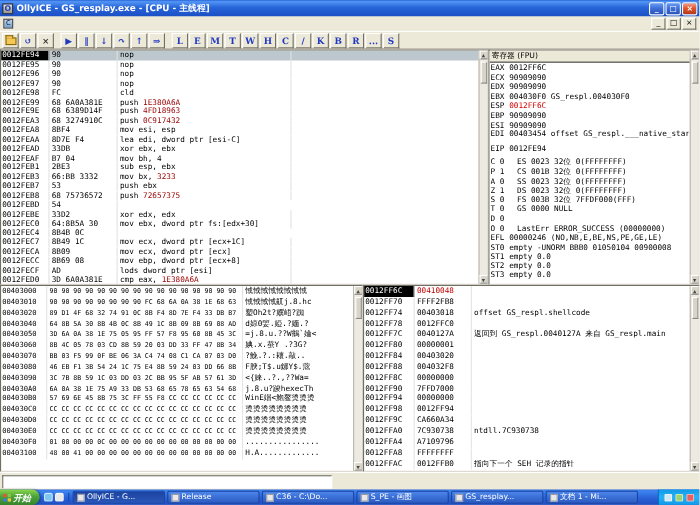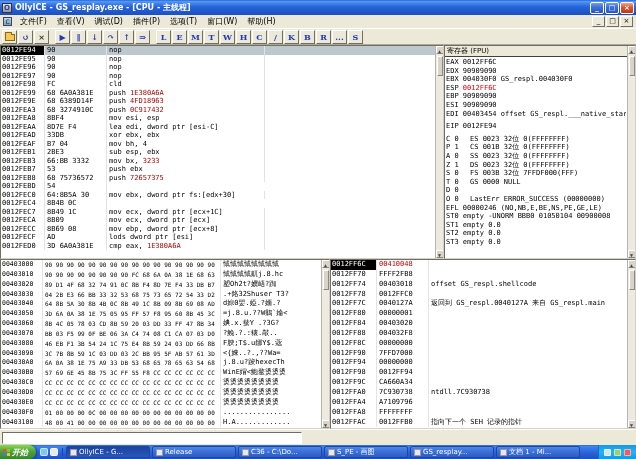--- a/index.html
+++ b/index.html
@@ -141,29 +141,20 @@
     <div class="title-text">OllyICE - GS_resplay.exe - [CPU - 主线程]</div>
     <div class="tb-buttons">
       <div class="tb-btn">_</div>
       <div class="tb-btn">□</div>
       <div class="tb-btn close">×</div>
     </div>
   </div>
 
   <div class="menubar">
     <div class="child-icon">C</div>
-    <span style="display:flex">
-        <span class="menu-item">文件(F)</span>
-        <span class="menu-item">查看(V)</span>
-        <span class="menu-item">调试(D)</span>
-        <span class="menu-item">插件(P)</span>
-        <span class="menu-item">选项(T)</span>
-        <span class="menu-item">窗口(W)</span>
-        <span class="menu-item">帮助(H)</span>
-      </span>
     <div class="mdi-btns">
       <div class="mdi-btn">_</div>
       <div class="mdi-btn">□</div>
       <div class="mdi-btn">×</div>
     </div>
   </div>
 
   <div class="toolbar">
       <button class="tool-btn">
         <span class="icon-folder"></span>
@@ -205,39 +196,41 @@
         <div class="drow"><span class="c-addr">0012FEA3</span><span class="c-hex">68 3274910C</span><span class="c-asm">push <span class="op-red">0C917432</span></span><span class="c-cmt"></span></div>
         <div class="drow"><span class="c-addr">0012FEA8</span><span class="c-hex">8BF4</span><span class="c-asm">mov esi, esp</span><span class="c-cmt"></span></div>
         <div class="drow"><span class="c-addr">0012FEAA</span><span class="c-hex">8D7E F4</span><span class="c-asm">lea edi, dword ptr [esi-C]</span><span class="c-cmt"></span></div>
         <div class="drow"><span class="c-addr">0012FEAD</span><span class="c-hex">33DB</span><span class="c-asm">xor ebx, ebx</span><span class="c-cmt"></span></div>
         <div class="drow"><span class="c-addr">0012FEAF</span><span class="c-hex">B7 04</span><span class="c-asm">mov bh, 4</span><span class="c-cmt"></span></div>
         <div class="drow"><span class="c-addr">0012FEB1</span><span class="c-hex">2BE3</span><span class="c-asm">sub esp, ebx</span><span class="c-cmt"></span></div>
         <div class="drow"><span class="c-addr">0012FEB3</span><span class="c-hex">66:BB 3332</span><span class="c-asm">mov bx, <span class="op-red">3233</span></span><span class="c-cmt"></span></div>
         <div class="drow"><span class="c-addr">0012FEB7</span><span class="c-hex">53</span><span class="c-asm">push ebx</span><span class="c-cmt"></span></div>
         <div class="drow"><span class="c-addr">0012FEB8</span><span class="c-hex">68 75736572</span><span class="c-asm">push <span class="op-red">72657375</span></span><span class="c-cmt"></span></div>
         <div class="drow"><span class="c-addr">0012FEBD</span><span class="c-hex">54</span><span class="c-cmt"></span></div>
+        <div class="drow"><span class="c-addr">0012FEBE</span><span class="c-hex">33D2</span><span class="c-asm">xor edx, edx</span><span class="c-cmt"></span></div>
         <div class="drow"><span class="c-addr">0012FEC0</span><span class="c-hex">64:8B5A 30</span><span class="c-asm">mov ebx, dword ptr fs:[edx+30]</span><span class="c-cmt"></span></div>
         <div class="drow"><span class="c-addr">0012FEC4</span><span class="c-hex">8B4B 0C</span><span class="c-cmt"></span></div>
         <div class="drow"><span class="c-addr">0012FEC7</span><span class="c-hex">8B49 1C</span><span class="c-asm">mov ecx, dword ptr [ecx+1C]</span><span class="c-cmt"></span></div>
         <div class="drow"><span class="c-addr">0012FECA</span><span class="c-hex">8B09</span><span class="c-asm">mov ecx, dword ptr [ecx]</span><span class="c-cmt"></span></div>
         <div class="drow"><span class="c-addr">0012FECC</span><span class="c-hex">8B69 08</span><span class="c-asm">mov ebp, dword ptr [ecx+8]</span><span class="c-cmt"></span></div>
         <div class="drow"><span class="c-addr">0012FECF</span><span class="c-hex">AD</span><span class="c-asm">lods dword ptr [esi]</span><span class="c-cmt"></span></div>
         <div class="drow"><span class="c-addr">0012FED0</span><span class="c-hex">3D 6A0A381E</span><span class="c-asm">cmp eax, <span class="op-red">1E380A6A</span></span><span class="c-cmt"></span></div>
       </div>
     <div class="vscroll">
       <div class="vs-btn">▲</div>
       <div class="vs-thumb"></div>
       <div class="vs-btn dn">▼</div>
     </div>
   </div>
 
   <div class="pane" id="regs">
     <div class="reg-header">寄存器 (FPU)</div>
     <div class="reg-body">
         <div class="reg-line"><span>EAX </span><span>0012FF6C</span></div>
+        <div class="reg-line"><span>ECX </span><span>90909090</span></div>
         <div class="reg-line"><span>EDX </span><span>90909090</span></div>
         <div class="reg-line"><span>EBX </span><span>004030F0</span><span> GS_respl.004030F0</span></div>
         <div class="reg-line"><span>ESP </span><span class="reg-red">0012FF6C</span></div>
         <div class="reg-line"><span>EBP </span><span>90909090</span></div>
         <div class="reg-line"><span>ESI </span><span>90909090</span></div>
         <div class="reg-line"><span>EDI </span><span>00403454</span><span> offset GS_respl.___native_startup_s</span></div>
         <div class="reg-gap"></div>
         <div class="reg-line"><span>EIP </span><span>0012FE94</span></div>
         <div class="reg-gap"></div>
         <div class="reg-line"><span class="flag-bit">C 0</span><span>ES 0023 32位 0(FFFFFFFF)</span></div>
@@ -259,21 +252,20 @@
       <div class="vs-thumb"></div>
       <div class="vs-btn dn">▼</div>
     </div>
   </div>
 
   <div class="pane" id="dump">
     <div class="dump-body">
         <div class="mrow"><span class="m-addr">00403000</span><span class="m-hex">90 90 90 90 90 90 90 90 90 90 90 90 90 90 90 90</span><span class="m-ascii">惐惐惐惐惐惐惐惐</span></div>
         <div class="mrow"><span class="m-addr">00403010</span><span class="m-hex">90 90 90 90 90 90 90 90 FC 68 6A 0A 38 1E 68 63</span><span class="m-ascii">惐惐惐惐鼿j.8.hc</span></div>
         <div class="mrow"><span class="m-addr">00403020</span><span class="m-hex">89 D1 4F 68 32 74 91 0C 8B F4 8D 7E F4 33 DB B7</span><span class="m-ascii">塑Oh2t?嬽峿?踟</span></div>
-        <div class="mrow"><span class="m-addr">00403030</span><span class="m-hex">04 2B E3 66 BB 33 32 53 68 75 73 65 72 54 33 D2</span><span class="m-ascii">.+鉻32Shuser T3?</span></div>
         <div class="mrow"><span class="m-addr">00403040</span><span class="m-hex">64 8B 5A 30 8B 4B 0C 8B 49 1C 8B 09 8B 69 08 AD</span><span class="m-ascii">d婛0婯.婭.?媔.?</span></div>
         <div class="mrow"><span class="m-addr">00403050</span><span class="m-hex">3D 6A 0A 38 1E 75 05 95 FF 57 F8 95 60 8B 45 3C</span><span class="m-ascii">=j.8.u.??W鴵`婨&lt;</span></div>
         <div class="mrow"><span class="m-addr">00403060</span><span class="m-hex">8B 4C 05 78 03 CD 8B 59 20 03 DD 33 FF 47 8B 34</span><span class="m-ascii">婰.x.蛬Y .?3G?</span></div>
         <div class="mrow"><span class="m-addr">00403070</span><span class="m-hex">BB 03 F5 99 0F BE 06 3A C4 74 08 C1 CA 07 03 D0</span><span class="m-ascii">?鮸.?.:耲.敲..</span></div>
         <div class="mrow"><span class="m-addr">00403080</span><span class="m-hex">46 EB F1 3B 54 24 1C 75 E4 8B 59 24 03 DD 66 8B</span><span class="m-ascii">F腴;T$.u鋣Y$.蔲</span></div>
         <div class="mrow"><span class="m-addr">00403090</span><span class="m-hex">3C 7B 8B 59 1C 03 DD 03 2C BB 95 5F AB 57 61 3D</span><span class="m-ascii">&lt;{婡..?.,??Wa=</span></div>
         <div class="mrow"><span class="m-addr">004030A0</span><span class="m-hex">6A 0A 38 1E 75 A9 33 DB 53 68 65 78 65 63 54 68</span><span class="m-ascii">j.8.u?踆hexecTh</span></div>
         <div class="mrow"><span class="m-addr">004030B0</span><span class="m-hex">57 69 6E 45 8B 75 3C FF 55 F8 CC CC CC CC CC CC</span><span class="m-ascii">WinE媢&lt;鮑鳌烫烫烫</span></div>
         <div class="mrow"><span class="m-addr">004030C0</span><span class="m-hex">CC CC CC CC CC CC CC CC CC CC CC CC CC CC CC CC</span><span class="m-ascii">烫烫烫烫烫烫烫烫</span></div>
         <div class="mrow"><span class="m-addr">004030D0</span><span class="m-hex">CC CC CC CC CC CC CC CC CC CC CC CC CC CC CC CC</span><span class="m-ascii">烫烫烫烫烫烫烫烫</span></div>

